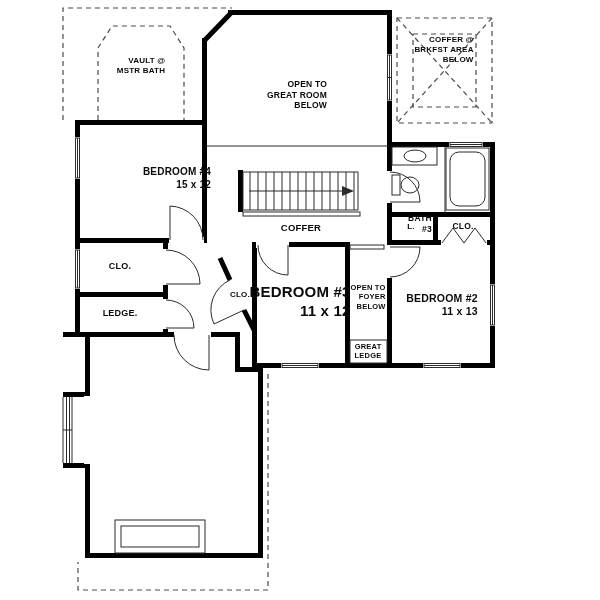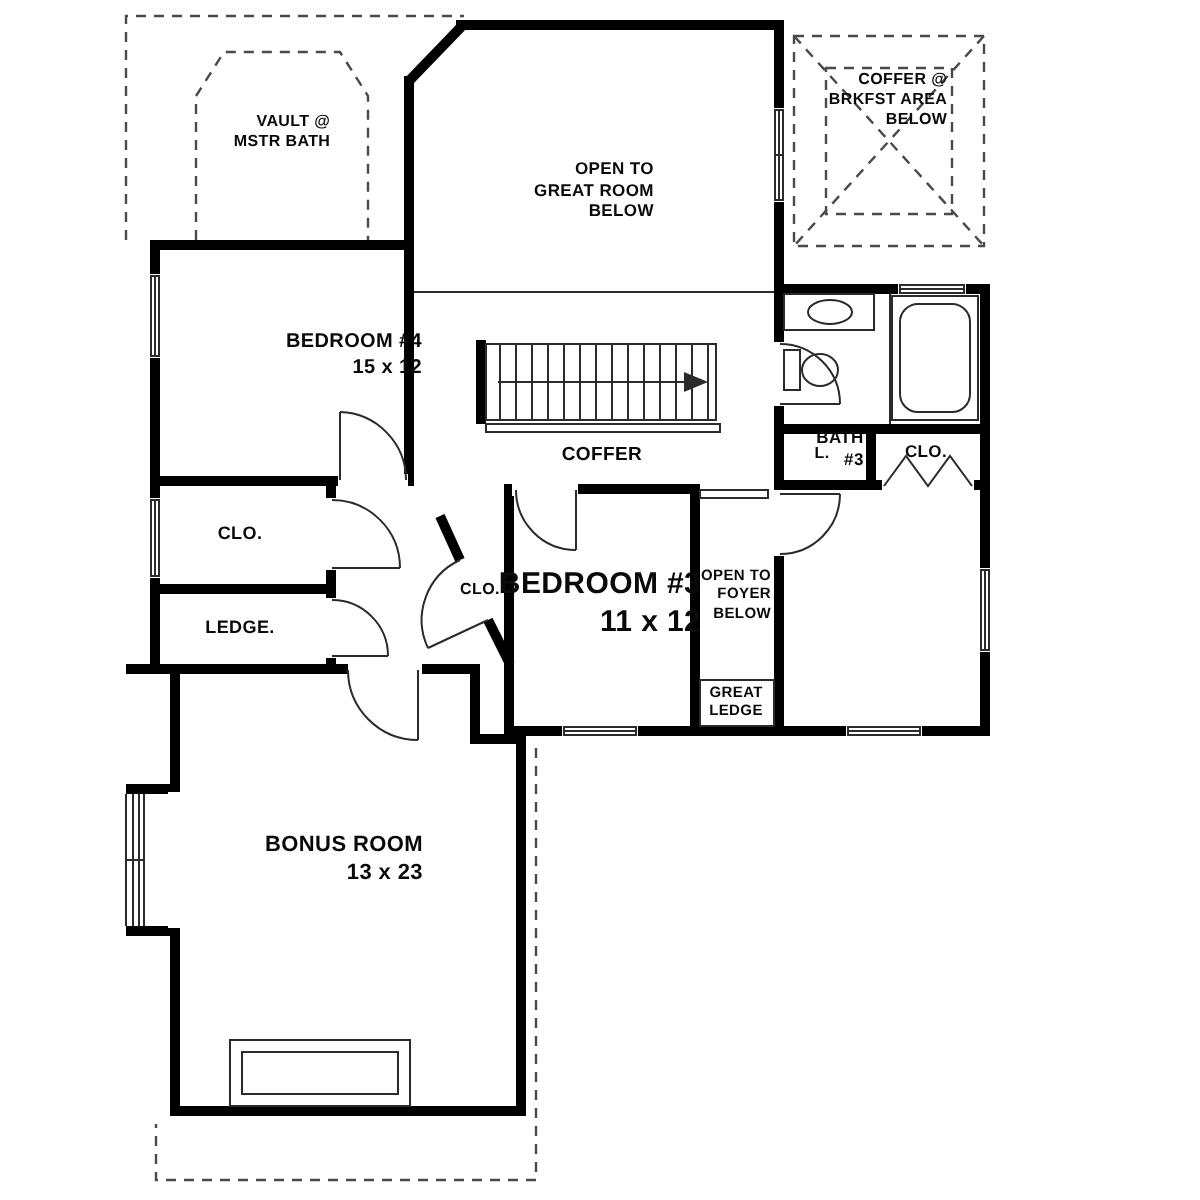--- a/index.html
+++ b/index.html
@@ -220,15 +220,15 @@
   <div class="room-label" style="left:120px; top:267px; font-size:9px;">CLO.</div>
   <div class="room-label" style="left:120px; top:314px; font-size:9px;">LEDGE.</div>
   <div class="room-label" style="left:240px; top:295px; font-size:8px;">CLO.</div>
   <div class="room-label" style="left:300px; top:302px; font-size:15px;">BEDROOM #3
 11 x 12</div>
   <div class="room-label" style="left:368px; top:297px; font-size:7.5px;">OPEN TO
 FOYER
 BELOW</div>
   <div class="room-label" style="left:368px; top:351px; font-size:7.5px;">GREAT
 LEDGE</div>
-  <div class="room-label" style="left:172px; top:430px; font-size:11px;">BONUS ROOM
-13 x 23</div>
+  <div class="room-label" style="left:442px; top:305px; font-size:10.5px;">BEDROOM #2
+11 x 13</div>
 </div>
 
 </body></html>

